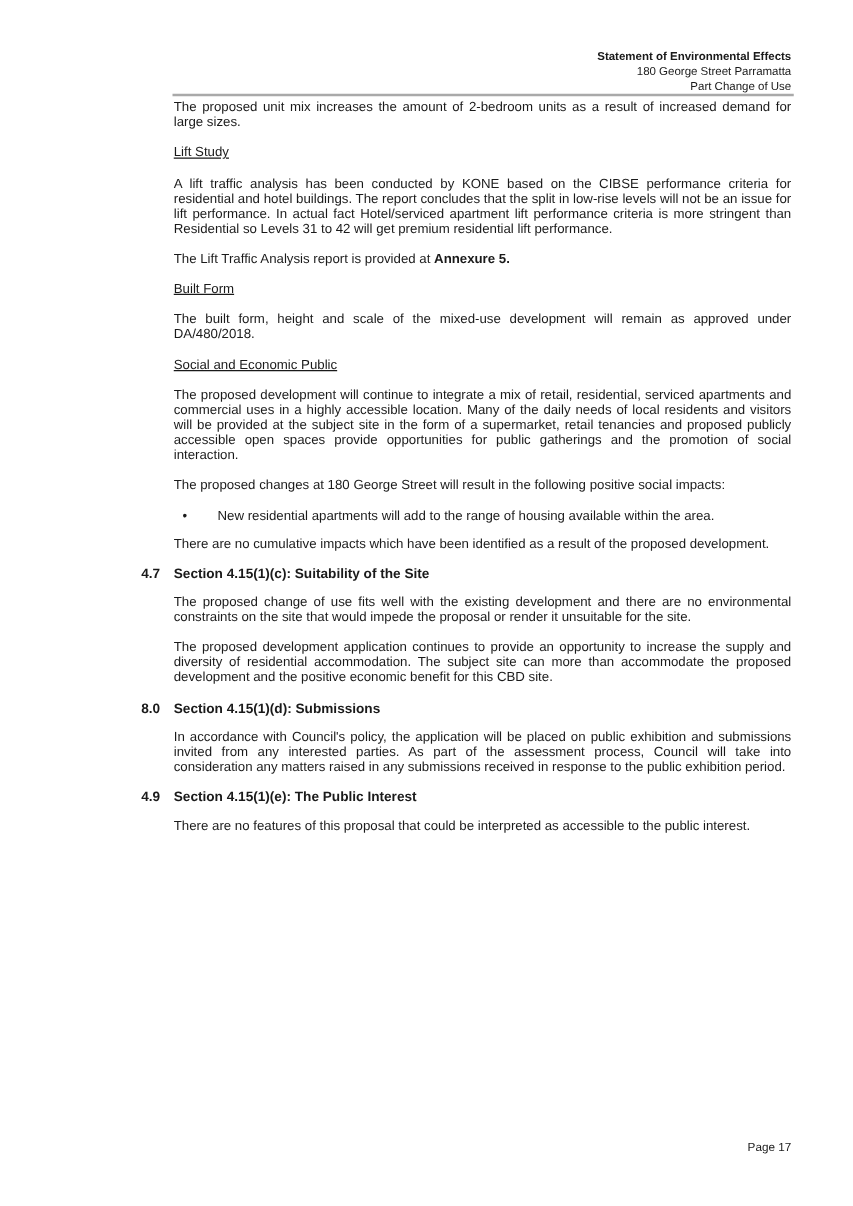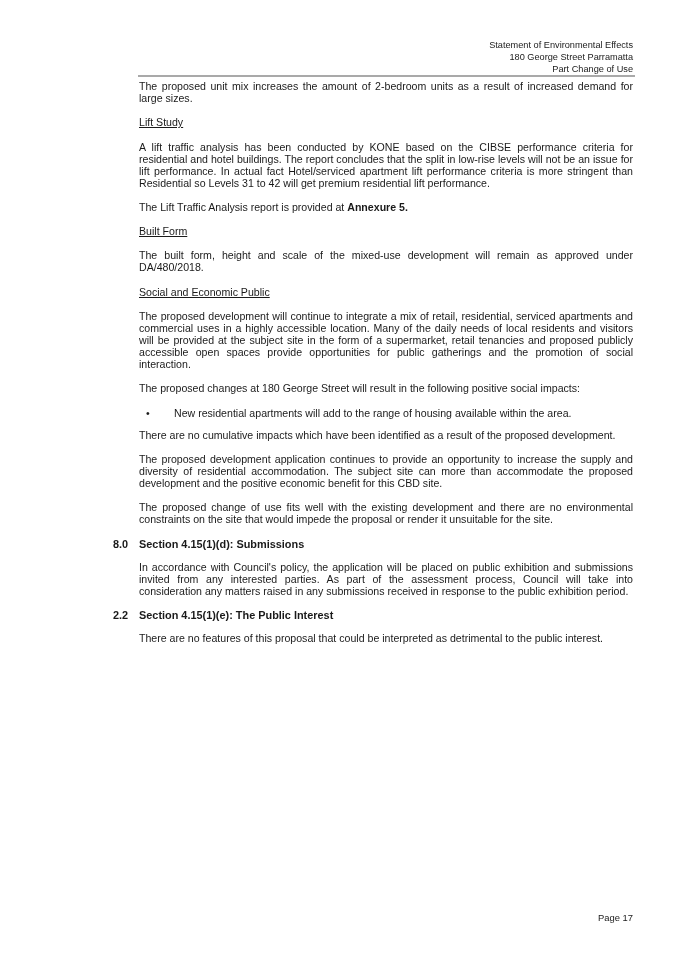--- a/index.html
+++ b/index.html
@@ -1,19 +1,19 @@
 <!DOCTYPE html>
 <html><head>
 <meta charset="utf-8">
 <style>
   html, body { margin: 0; padding: 0; background: #ffffff; }
   body { width: 682px; height: 965px; position: relative; overflow: hidden;
          font-family: "Liberation Sans", sans-serif; color: #1a1a1a; }
   .header { position: absolute; top: 39px; right: 49px; text-align: right; font-size: 9.2px; line-height: 12.2px; }
-  .header .h-title { font-weight: normal; }
+  .header .h-title { font-weight: bold; }
   .header-rule { position: absolute; top: 75px; left: 138px; width: 497px; height: 2px; background: #a9a9a9; }
   .content { position: absolute; top: 80px; left: 139px; width: 494px; font-size: 10.6px; line-height: 12px; }
   .content p { margin: 0 0 12.3px 0; text-align: justify; }
   .sub { text-decoration: underline; text-align: right; }
   .bullets { margin: 0 0 10px 0; padding: 0; list-style: none; }
   .bullets li { position: relative; padding-left: 35px; }
   .bullets li .dot { position: absolute; left: 7px; top: 0; }
   .section { position: relative; font-weight: bold; font-size: 10.9px; margin: 3px 0 11px 0; }
   .section .num { position: absolute; left: -26px; }
   .footer { position: absolute; top: 912px; right: 49px; font-size: 9.4px; }
@@ -40,23 +40,24 @@
 
   <p class="sub">Social and Economic Public</p>
   <p>The proposed development will continue to integrate a mix of retail, residential, serviced apartments and commercial uses in a highly accessible location. Many of the daily needs of local residents and visitors will be provided at the subject site in the form of a supermarket, retail tenancies and proposed publicly accessible open spaces provide opportunities for public gatherings and the promotion of social interaction.</p>
   <p>The proposed changes at 180 George Street will result in the following positive social impacts:</p>
   <ul class="bullets">
     <li><span class="dot">•</span><span>New residential apartments will add to the range of housing available within the area.</span></li>
   </ul>
 
   <p>There are no cumulative impacts which have been identified as a result of the proposed development.</p>
 
+  <div class="section"><span class="num">4.7</span><span>Section 4.15(1)(c): Suitability of the Site</span></div>
+  <p>The proposed change of use fits well with the existing development and there are no environmental constraints on the site that would impede the proposal or render it unsuitable for the site.</p>
   <p>The proposed development application continues to provide an opportunity to increase the supply and diversity of residential accommodation. The subject site can more than accommodate the proposed development and the positive economic benefit for this CBD site.</p>
-  <p>The proposed change of use fits well with the existing development and there are no environmental constraints on the site that would impede the proposal or render it unsuitable for the site.</p>
 
   <div class="section"><span class="num">8.0</span><span>Section 4.15(1)(d): Submissions</span></div>
   <p>In accordance with Council's policy, the application will be placed on public exhibition and submissions invited from any interested parties. As part of the assessment process, Council will take into consideration any matters raised in any submissions received in response to the public exhibition period.</p>
 
-  <div class="section"><span class="num">2.2</span><span>Section 4.15(1)(e): The Public Interest</span></div>
-  <p>There are no features of this proposal that could be interpreted as detrimental to the public interest.</p>
+  <div class="section"><span class="num">4.9</span><span>Section 4.15(1)(e): The Public Interest</span></div>
+  <p>There are no features of this proposal that could be interpreted as accessible to the public interest.</p>
 </div>
 
 <div class="footer">Page 17</div>
 
 </body></html>

